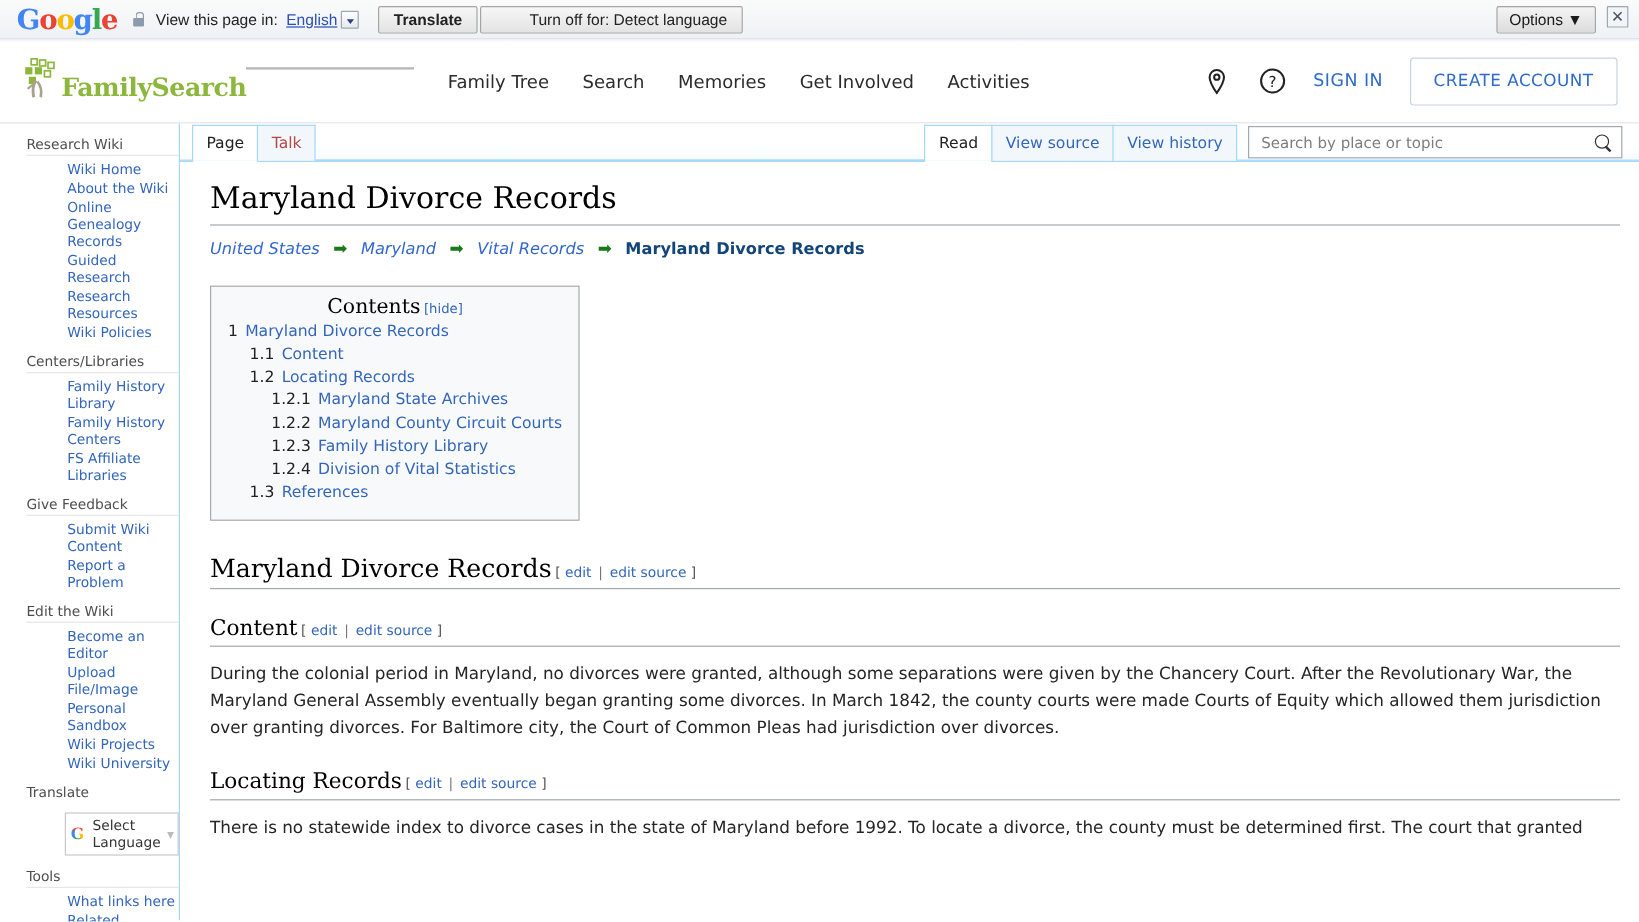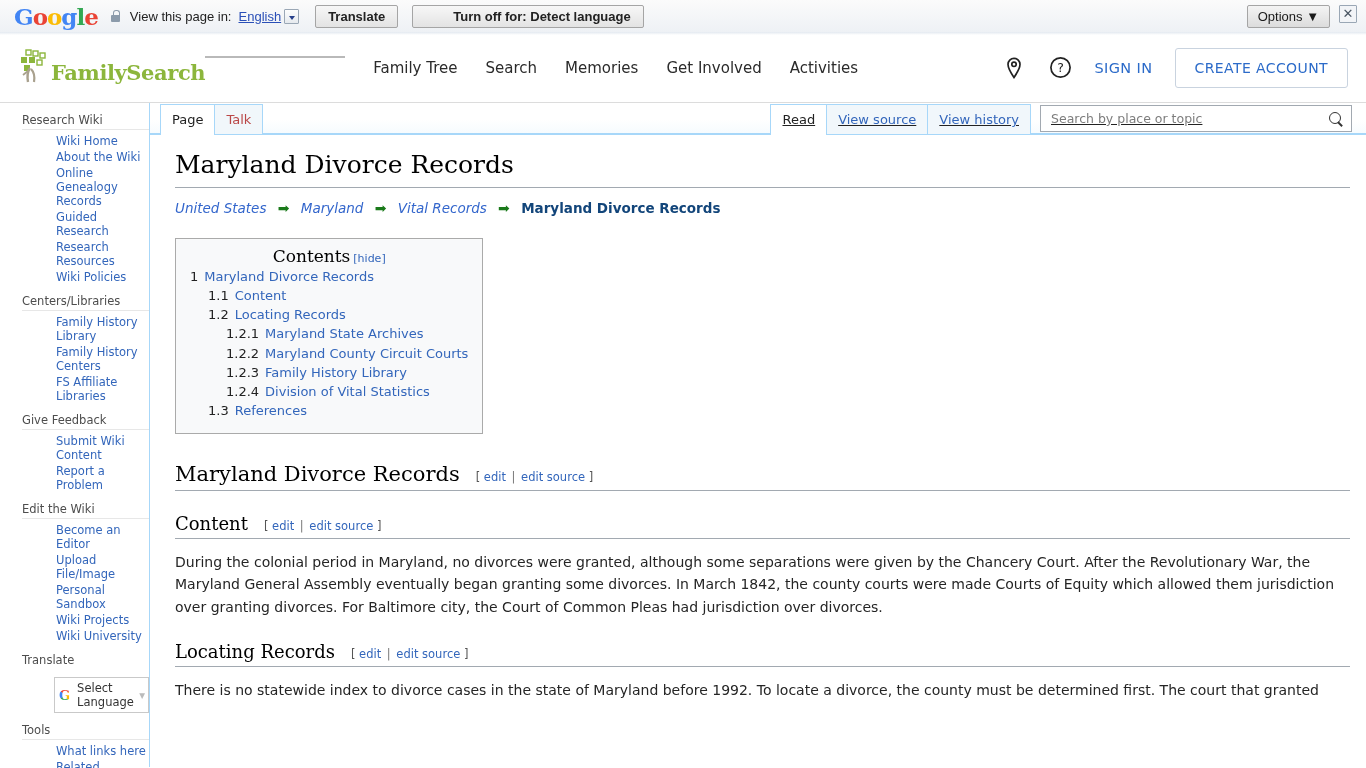--- a/index.html
+++ b/index.html
@@ -57,21 +57,21 @@
   .gt-arrow:after{content:""; position:absolute; left:4px; top:6px;
     border-left:3.5px solid transparent;border-right:3.5px solid transparent;
     border-top:4px solid #27408b;}
   .gt-btn {
     margin-left: 16px; padding: 3px 12px; font-size: 13px;
     border: 1px solid #a5a5a5; border-radius: 2px;
     background: linear-gradient(#f7f7f7,#e3e3e3);
     color:#222; font-family:"Liberation Sans", sans-serif;
     font-weight:bold;
   }
-  .gt-btn.plain{ font-weight:bold; margin-left:14px;padding-left:40px; }
+  .gt-btn.plain{ font-weight:normal; margin-left:2px;padding-left:40px; }
   .gt-right { margin-left:auto; display:flex; gap:9px; padding-right:3px;padding-left:20px;}
   .gt-options {
     padding: 3px 10px; font-size: 13px; border:1px solid #a5a5a5; border-radius:2px;
     background: linear-gradient(#f4f4f4,#dcdcdc); color:#1a1a1a;
   }
   .gt-close {
     width:18px;height:18px;border:1px solid #9aa7b5;background:#f2f4f7;
     display:flex;align-items:center;justify-content:center;font-size:13px;color:#4a5663;
     border-radius:1px;
   }
@@ -145,21 +145,21 @@
     border:1px solid #a7d7f9; border-bottom:0; background:#f1f7fb;
     color:#3366bb; margin-right:-1px; line-height:1.2; z-index:1;
   }
   .tab.active{ background:#fff; color:#222; z-index:3; }
   .tab.active:after{
     content:""; position:absolute; left:0; right:0; bottom:-1px; height:1px; background:#fff;
   }
   .tab.newpage{ color:#ba4747; }
   .tabbar-spacer{ flex:1 1 auto; border-bottom:1px solid #a7d7f9; height:100%;
     background: linear-gradient(to bottom,#ffffff 0%, #ffffff 55%, #f6fbfe 100%); }
-  .tabs-right{ display:flex; align-items:flex-end; height:100%;text-decoration:underline; }
+  .tabs-right{ display:flex; align-items:flex-end; height:100%; }
   .search-box{
     margin-left:10px; margin-bottom:2px; margin-right:14px;
     width:312px; height:27px; border:1px solid #a2a9b1; background:#fff;
     display:flex; align-items:center; padding:0 8px; position:relative; z-index:4;
   }
   .search-box input{
     border:0; outline:0; flex:1; font-size:12.5px; color:#222;
     font-family:"DejaVu Sans","Liberation Sans",sans-serif; background:transparent;
   }
   .search-box input::placeholder{ color:#7d7d7d; }
@@ -197,21 +197,21 @@
 
   h2.section{
     font-family:"DejaVu Serif","Liberation Serif",serif;
     font-size:21px; font-weight:normal; color:#000;
     border-bottom:1px solid #a2a9b1; padding-bottom:4px;
     margin: 28px 0 0 0; display:flex; align-items:baseline;
   }
   h2.section.sub{ font-size:18px; margin-top:22px; }
   .edit-links{
     font-family:"DejaVu Sans","Liberation Sans",sans-serif;
-    font-size:11.5px; color:#555; margin-left:16px; font-weight:normal;
+    font-size:11.5px; color:#555; margin-left:3px; font-weight:normal;
     white-space:nowrap;
   }
   .edit-links a{ color:#3366bb; text-decoration:none; }
   .edit-links .sep{ color:#777; margin:0 2px; }
 
   p.para{
     font-size:14px; line-height:1.62; color:#252525; margin: 12px 0 0 0;
     max-width: 1175px;
   }
 </style>

